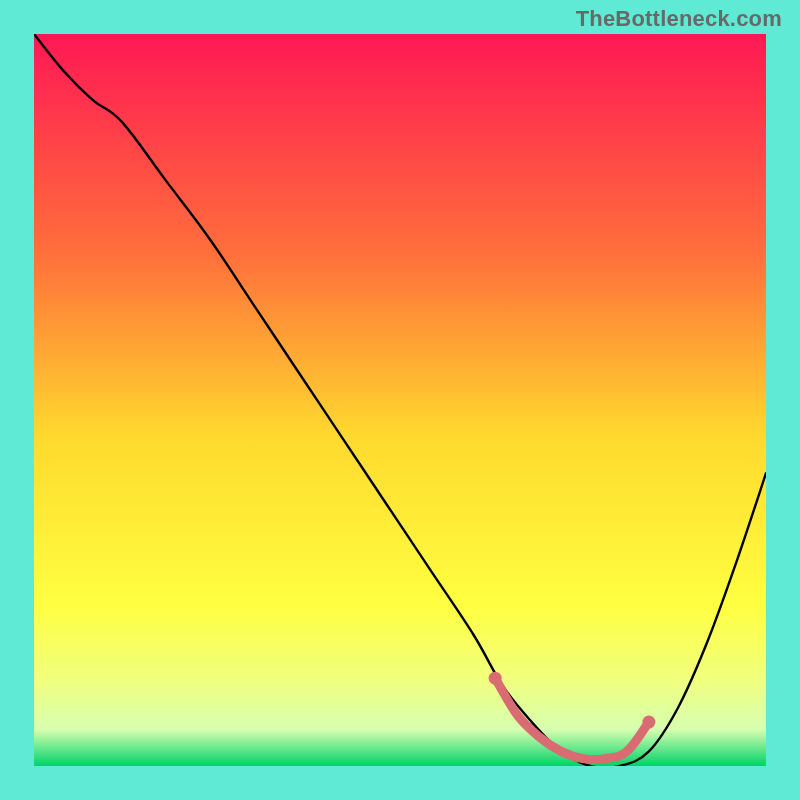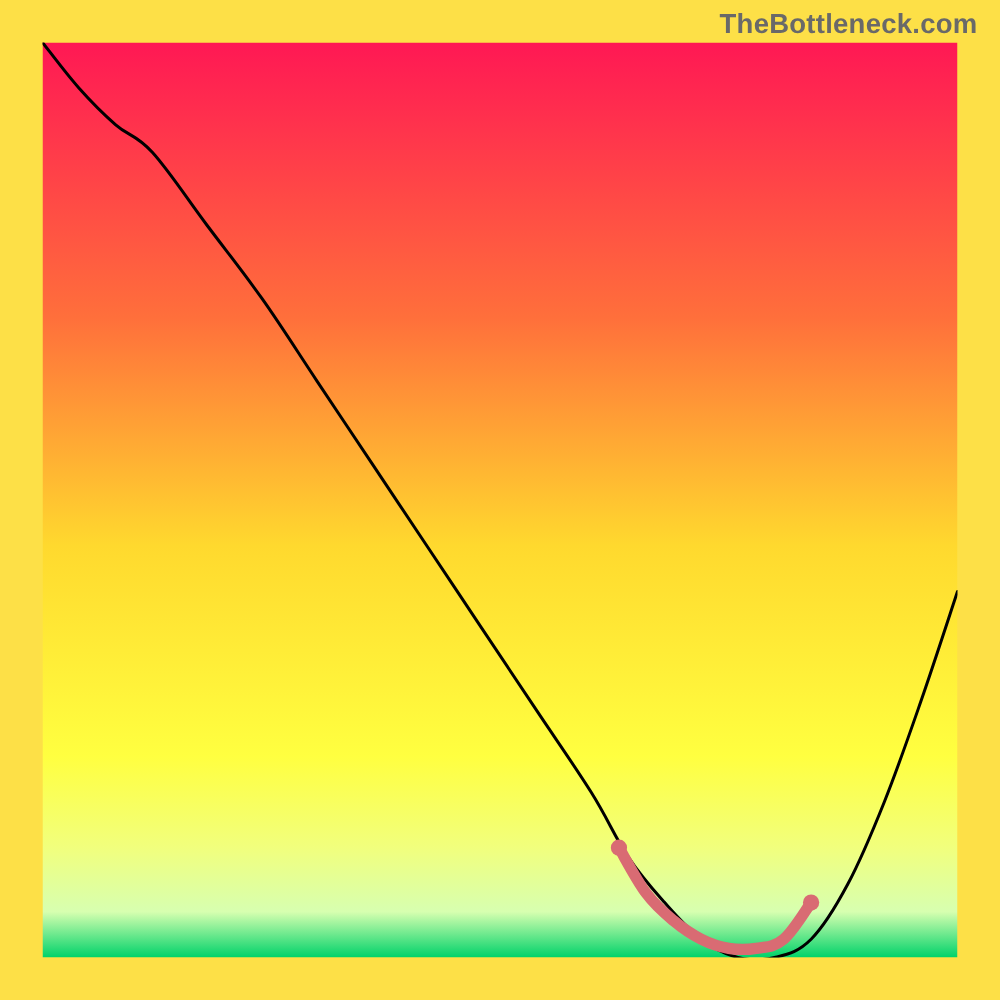--- a/index.html
+++ b/index.html
@@ -9,21 +9,21 @@
     height: 800px;
     background: #000;
     overflow: hidden;
   }
   .frame {
     position: absolute;
     left: 0;
     top: 0;
     width: 800px;
     height: 800px;
-    background: #fde047;
+    background: #5eead4;
   }
   .plot {
     position: absolute;
     left: 34px;
     top: 34px;
     width: 732px;
     height: 732px;
   }
   .attribution {
     position: absolute;

